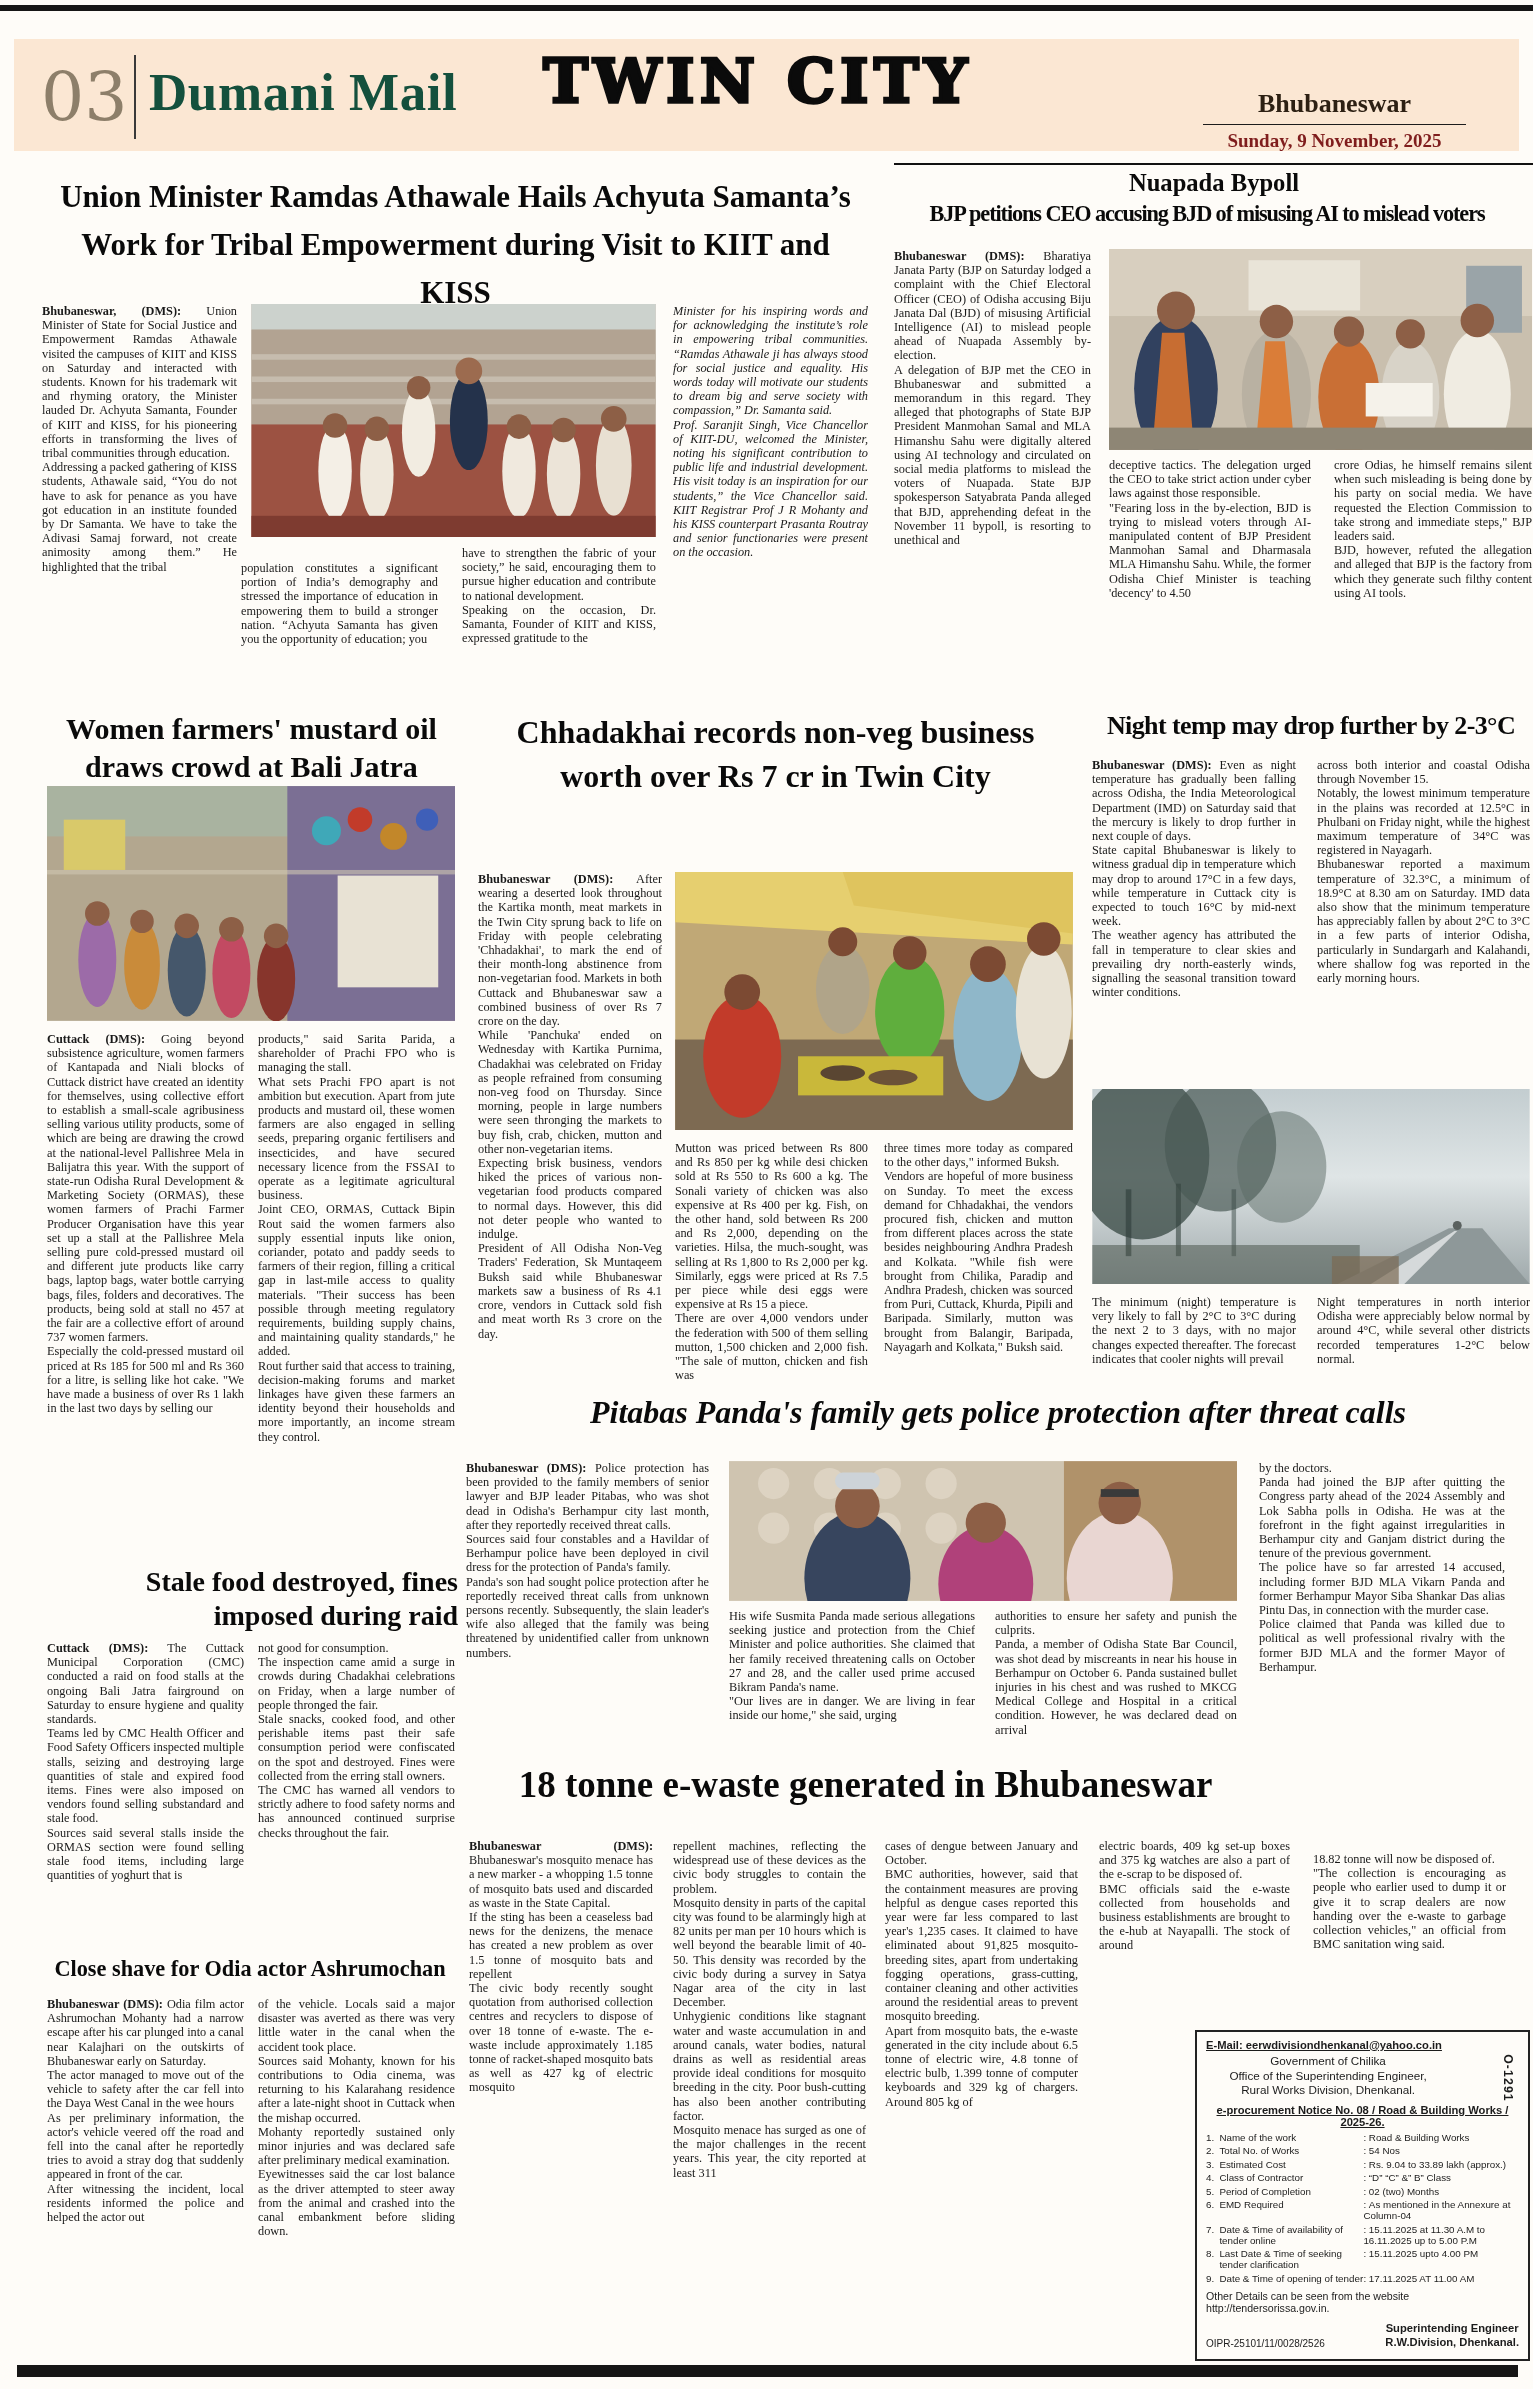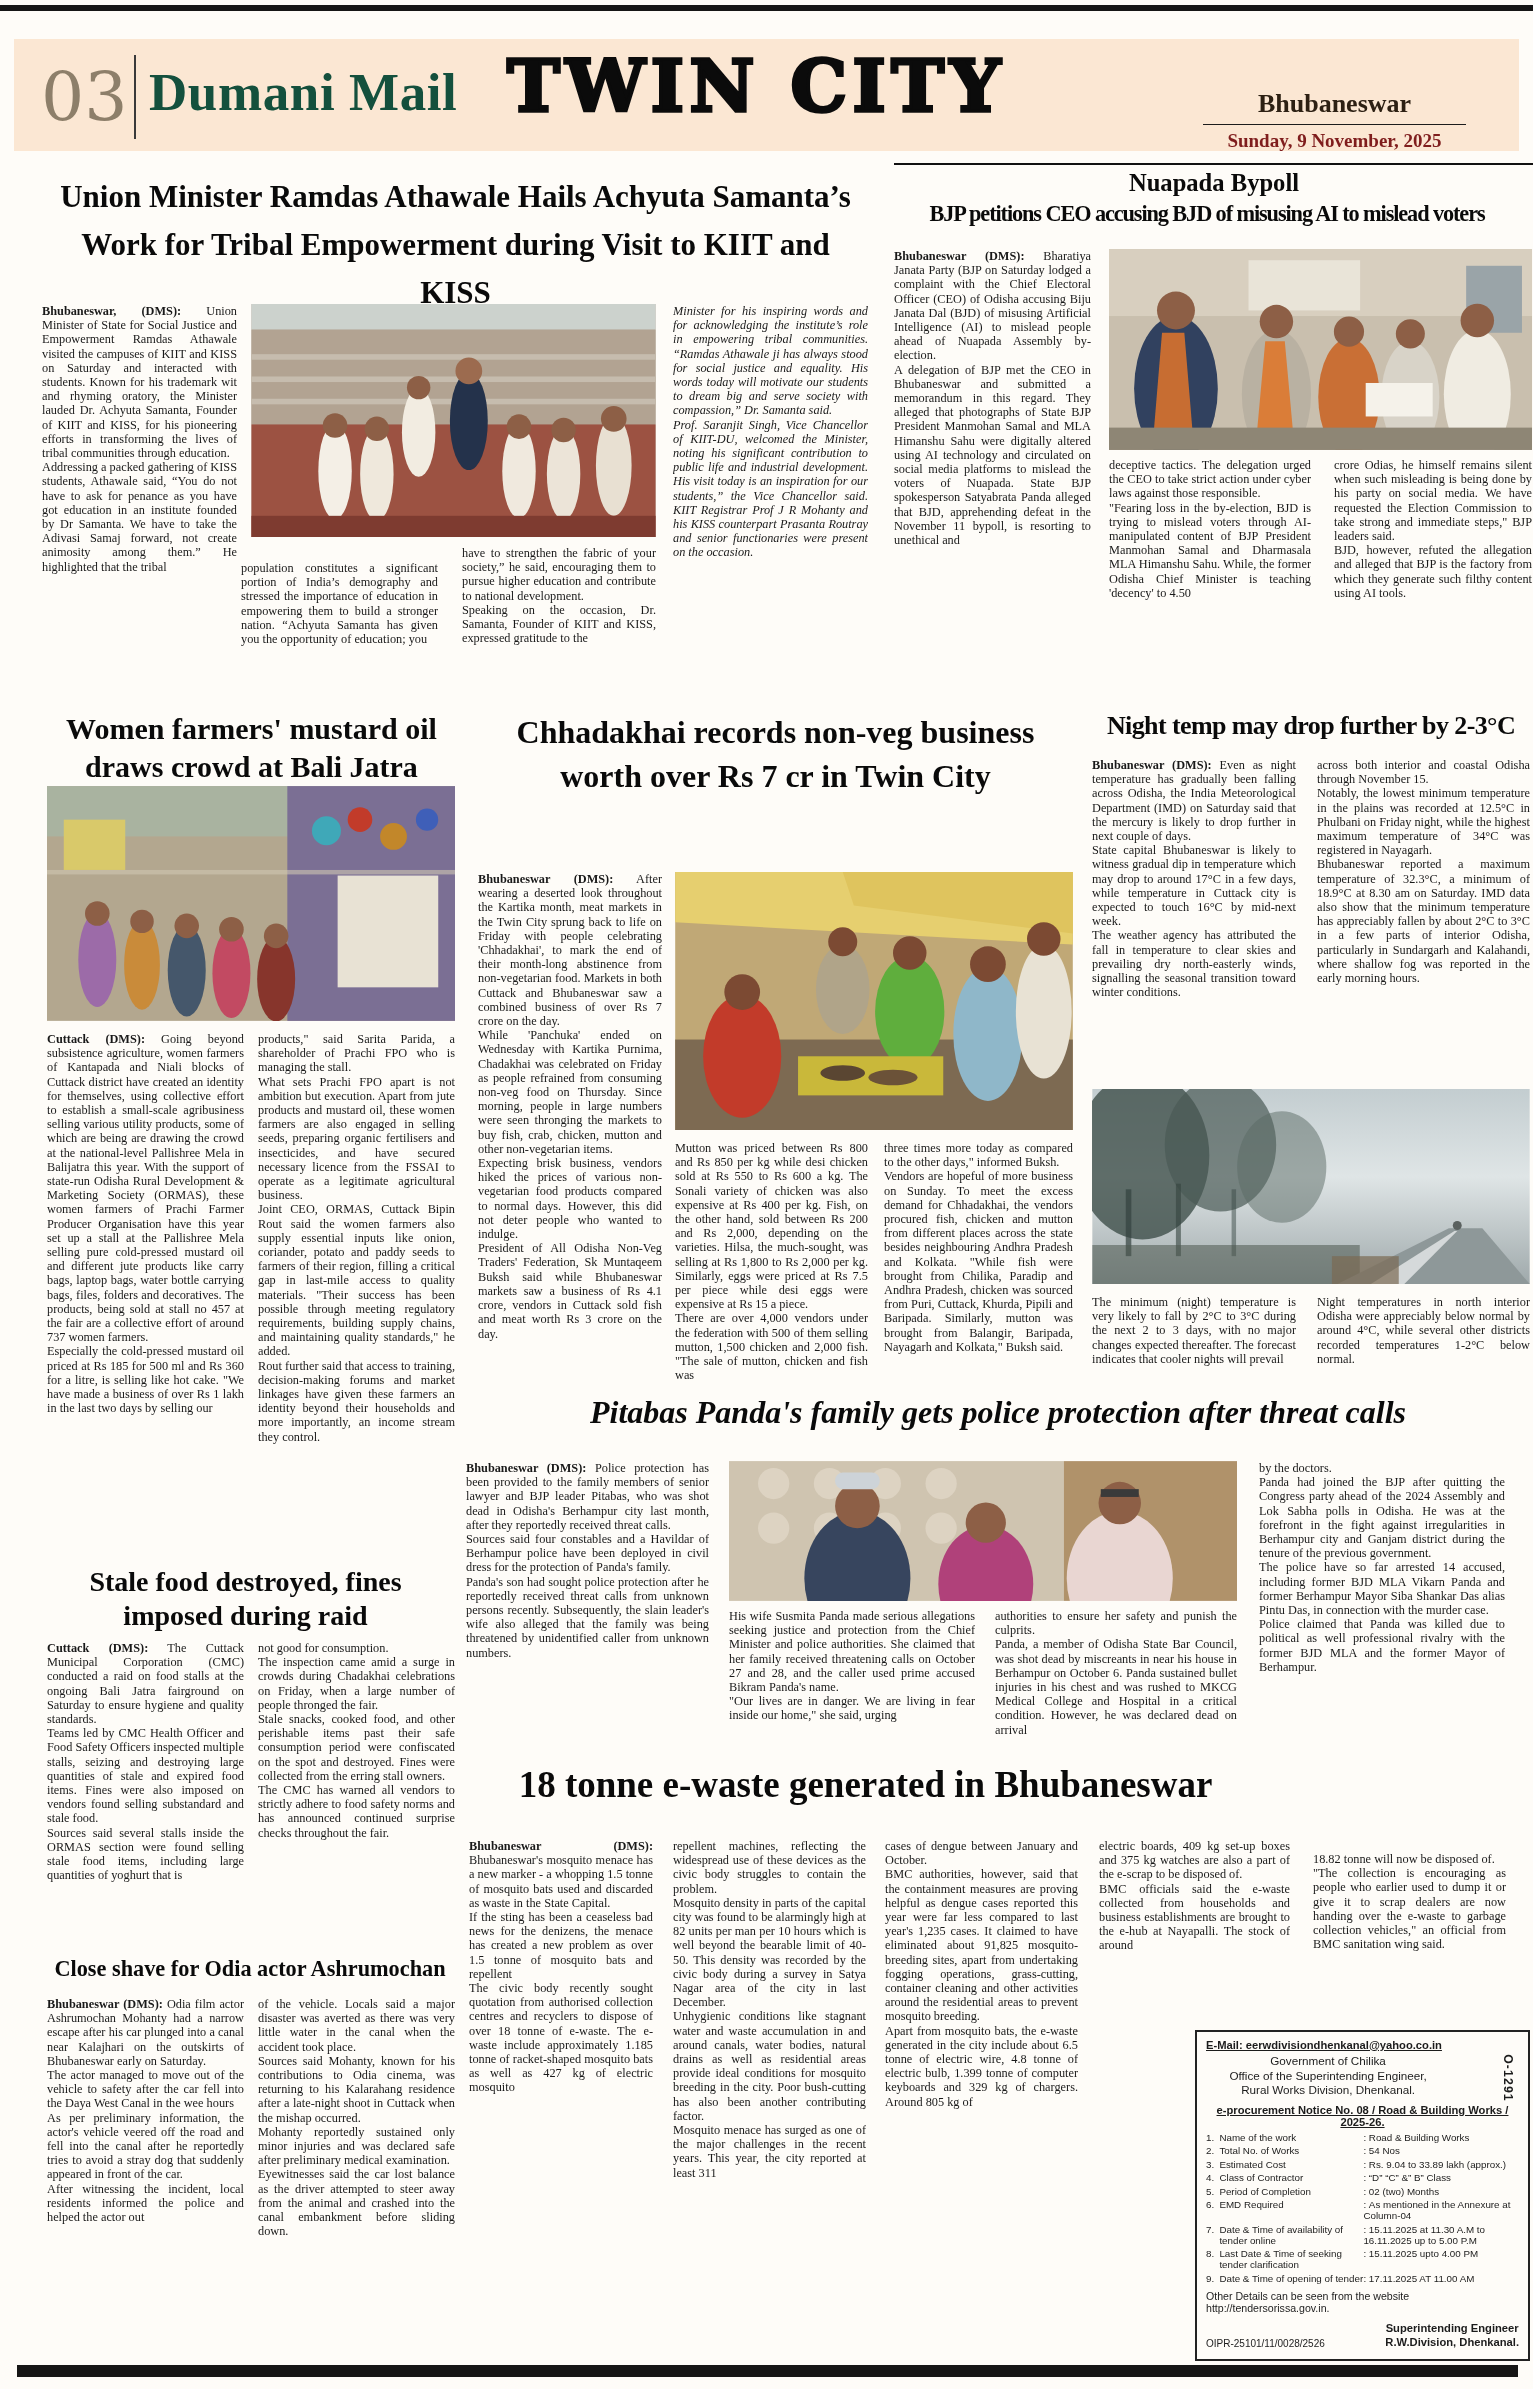--- a/index.html
+++ b/index.html
@@ -4,21 +4,21 @@
 <style>
   html,body{margin:0;padding:0;background:#e8e6e2;}
   .page{position:relative;width:1533px;height:2389px;background:#fefcf8;font-family:"Liberation Serif",serif;color:#141414;overflow:hidden;}
   .top-bar{position:absolute;left:0;top:4.5px;width:1533px;height:6.7px;background:#161616;}
   .bottom-bar{position:absolute;left:17px;top:2365px;width:1501px;height:12.3px;background:#161616;}
   
   .band{position:absolute;left:14px;top:39px;width:1505px;height:112px;background:#fbe7d3;}
   .pagenum{position:absolute;left:27px;top:23.5px;font-size:68px;line-height:1;color:#8d7f6a;font-family:"DejaVu Serif",serif;}
   .vrule{position:absolute;left:120px;top:15.6px;width:1.7px;height:84px;background:#3a3a3a;}
   .paper{position:absolute;left:135px;top:27px;font-size:53px;line-height:1;font-weight:bold;color:#14503d;letter-spacing:0.6px;}
-  .section{position:absolute;left:50%;transform:translateX(-52%);top:12.3px;font-size:71px;line-height:1;font-weight:bold;font-family:"DejaVu Serif",serif;color:#0b0b0b;-webkit-text-stroke:3.4px #0b0b0b;letter-spacing:5.6px;white-space:nowrap;}
+  .section{position:absolute;left:50%;transform:translateX(-52%);top:12.3px;font-size:60px;line-height:1;font-weight:bold;font-family:"DejaVu Serif",serif;color:#0b0b0b;-webkit-text-stroke:3.4px #0b0b0b;letter-spacing:5.6px;white-space:nowrap;}
   .edition{position:absolute;right:53px;top:23.5px;width:263px;text-align:center;margin-top:26px;}
   .edition .city{font-size:26px;font-weight:bold;color:#2d2013;border-bottom:1.7px solid #1c1c1c;padding-bottom:5.6px;margin-bottom:4.5px;}
   .edition .date{font-size:19px;font-weight:bold;color:#7f1d1d;}
   
   .hl{position:absolute;font-weight:bold;text-align:center;color:#0a0a0a;line-height:1.28;}
   .hl.nowrap{white-space:nowrap;}
   .kicker{position:absolute;font-weight:bold;text-align:center;font-size:24.6px;color:#0a0a0a;}
   .it{font-style:italic;font-weight:600;}
   
   .col{position:absolute;font-size:12.3px;line-height:14.2px;text-align:justify;white-space:pre-line;overflow:hidden;margin:0;color:#191919;}
@@ -254,21 +254,21 @@
 "Our lives are in danger. We are living in fear inside our home," she said, urging</p>
     <p class="col" style="left:995px;top:1609px;width:242px;height:147px;">authorities to ensure her safety and punish the culprits.
 Panda, a member of Odisha State Bar Council, was shot dead by miscreants in near his house in Berhampur on October 6. Panda sustained bullet injuries in his chest and was rushed to MKCG Medical College and Hospital in a critical condition. However, he was declared dead on arrival</p>
     <p class="col" style="left:1259px;top:1461px;width:246px;height:296px;">by the doctors.
 Panda had joined the BJP after quitting the Congress party ahead of the 2024 Assembly and Lok Sabha polls in Odisha. He was at the forefront in the fight against irregularities in Berhampur city and Ganjam district during the tenure of the previous government.
 The police have so far arrested 14 accused, including former BJD MLA Vikarn Panda and former Berhampur Mayor Siba Shankar Das alias Pintu Das, in connection with the murder case.
 Police claimed that Panda was killed due to political as well professional rivalry with the former BJD MLA and the former Mayor of Berhampur.</p>
   </section>
 
   <section>
-    <h2 class="hl" style="left:39px;top:1565px;width:413px;font-size:28px;line-height:1.22;margin:0;">Stale food destroyed, fines imposed during raid</h2>
+    <h2 class="hl" style="left:45px;top:1565px;width:413px;font-size:28px;line-height:1.22;margin:0;text-align:right;">Stale food destroyed, fines imposed during raid</h2>
     <p class="col" style="left:47px;top:1641px;width:197px;height:261px;"><span class="dl">Cuttack (DMS):</span><span> The Cuttack Municipal Corporation (CMC) conducted a raid on food stalls at the ongoing Bali Jatra fairground on Saturday to ensure hygiene and quality standards.
 Teams led by CMC Health Officer and Food Safety Officers inspected multiple stalls, seizing and destroying large quantities of stale and expired food items. Fines were also imposed on vendors found selling substandard and stale food.
 Sources said several stalls inside the ORMAS section were found selling stale food items, including large quantities of yoghurt that is</span></p>
     <p class="col" style="left:258px;top:1641px;width:197px;height:261px;">not good for consumption.
 The inspection came amid a surge in crowds during Chadakhai celebrations on Friday, when a large number of people thronged the fair.
 Stale snacks, cooked food, and other perishable items past their safe consumption period were confiscated on the spot and destroyed. Fines were collected from the erring stall owners.
 The CMC has warned all vendors to strictly adhere to food safety norms and has announced continued surprise checks throughout the fair.</p>
   </section>
 
   <section>

